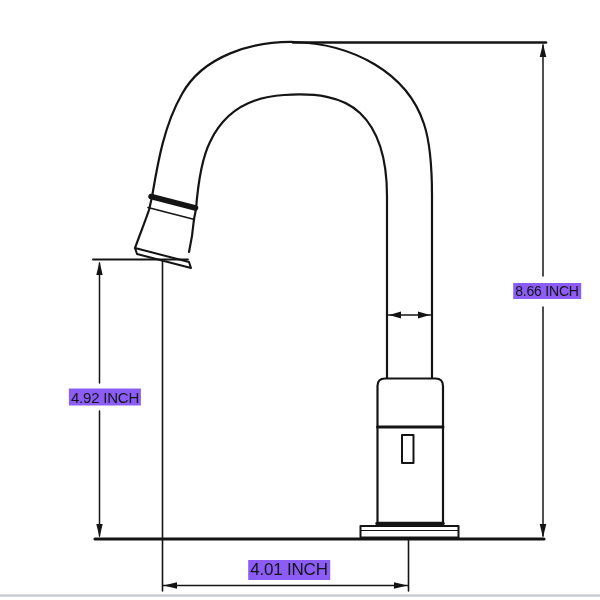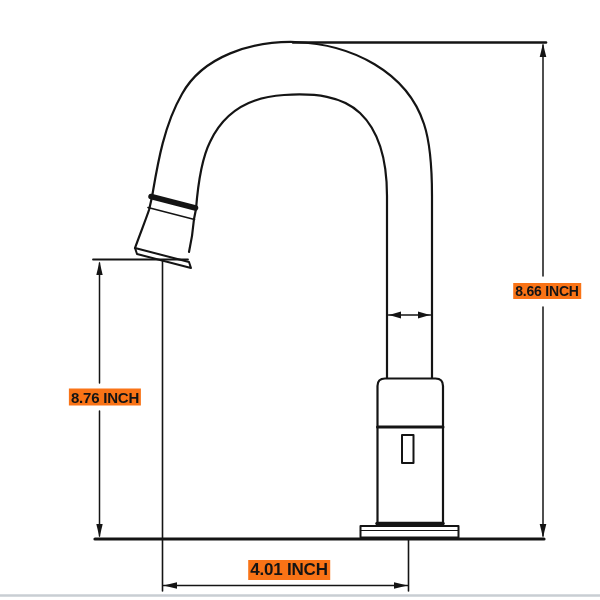--- a/index.html
+++ b/index.html
@@ -8,23 +8,23 @@
     width:600px;height:600px;
     background:#ffffff;
     overflow:hidden;
     font-family:"Liberation Sans", sans-serif;
   }
   .stage svg{position:absolute;left:0;top:0;}
   .dim-label{
     position:absolute;
     transform:translate(-50%,-50%);
     color:#141414;
-    font-weight:bold;
+    font-weight:normal;
     white-space:nowrap;
-    background:#f97316;
+    background:#8b5cf6;
     padding:0 2px;
     letter-spacing:-0.2px;
   }
   .dim-label.right{font-size:14px;}
   .dim-label.left{font-size:15px;}
   .dim-label.bottom{font-size:17px;}
 </style>
 </head>
 <body>
 
@@ -108,17 +108,17 @@
         <polygon fill="#141414" stroke="none" points="163.5,585.5 177,582.3 177,588.7"></polygon>
         <polygon fill="#141414" stroke="none" points="407.5,585.5 394,582.3 394,588.7"></polygon>
       </g>
 
       <line stroke="#c9ced3" stroke-width="2.4" x1="0" y1="595.5" x2="600" y2="595.5"></line>
     </g>
   </svg>
 
   <div class="dim-label right" style="left:547px;top:291px;">8.66 INCH</div>
 
-  <div class="dim-label left" style="left:105px;top:397px;">8.76 INCH</div>
+  <div class="dim-label left" style="left:105px;top:397px;">4.92 INCH</div>
 
   <div class="dim-label bottom" style="left:289px;top:570px;">4.01 INCH</div>
 
 </div>
 
 </body></html>

